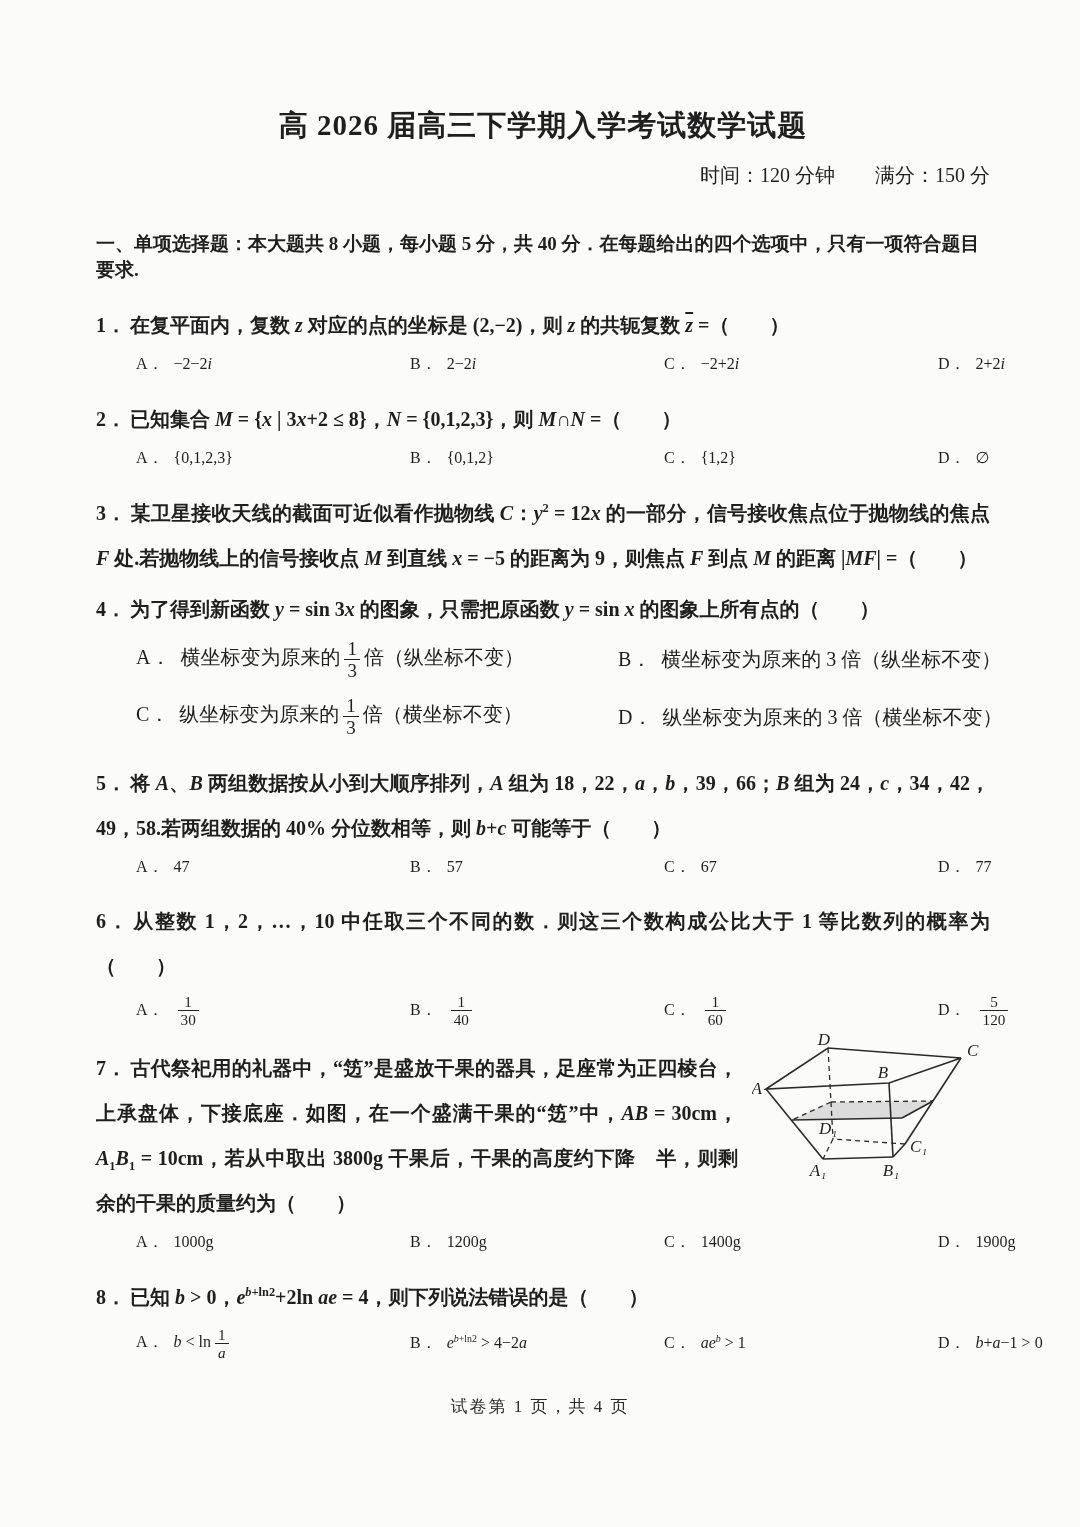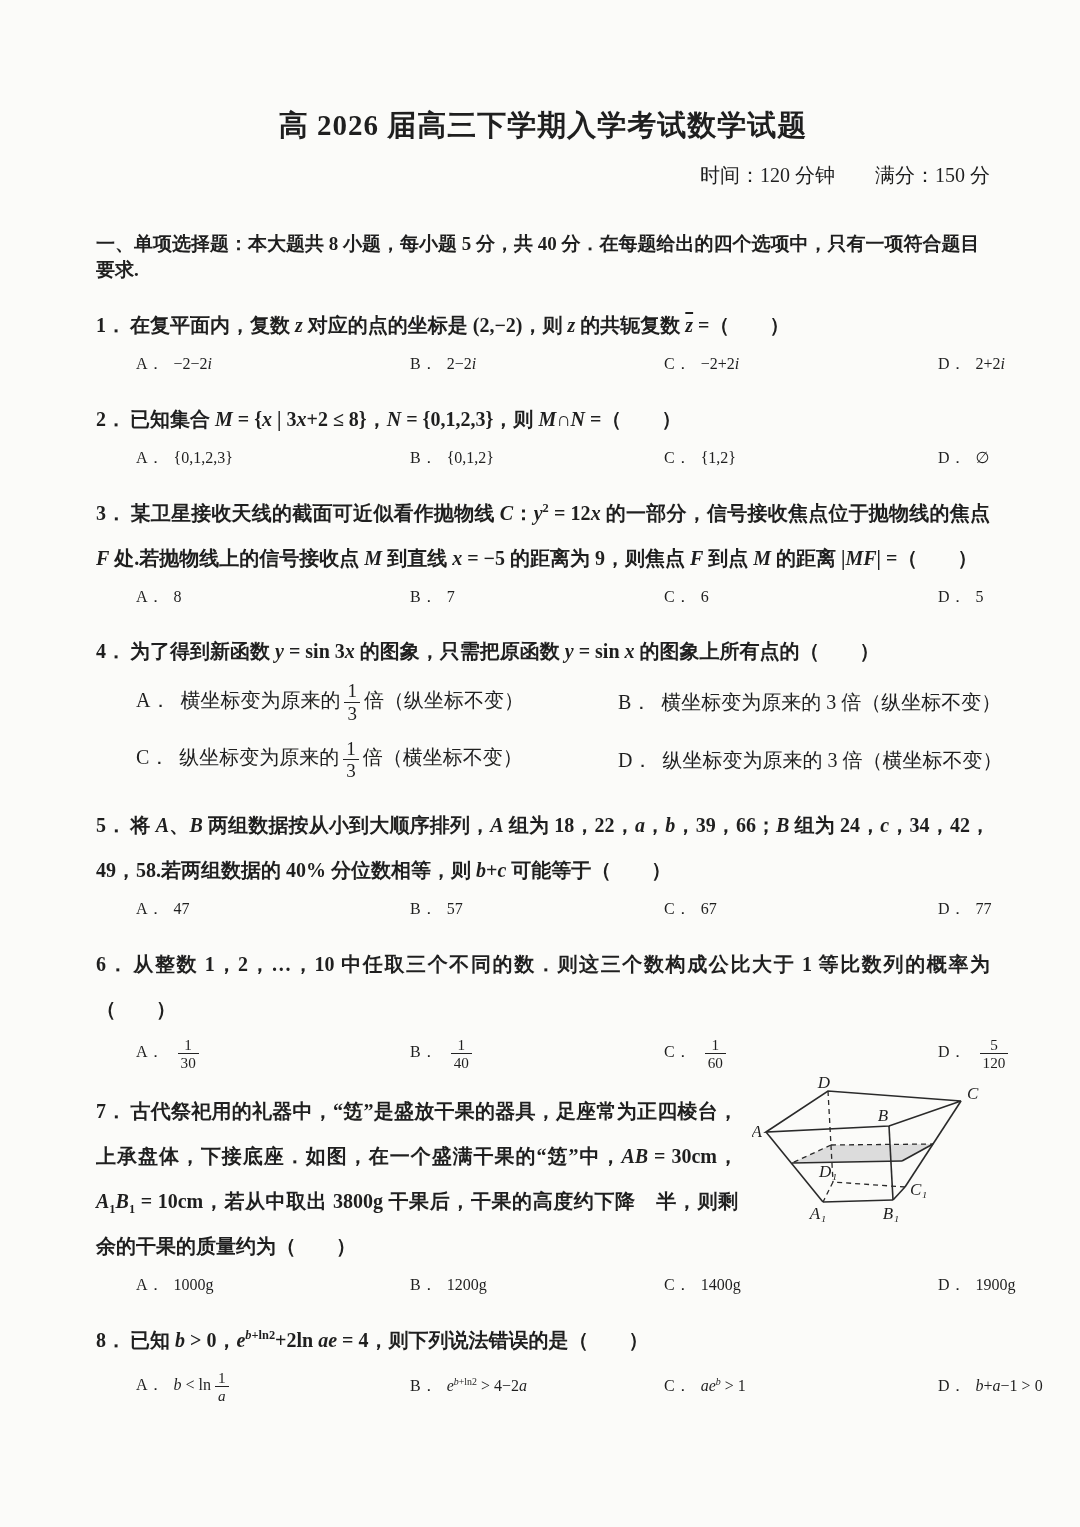--- a/index.html
+++ b/index.html
@@ -88,26 +88,20 @@
       <div class="opts">
         <span class="opt"><span class="ol">A．</span><span>{0,1,2,3}</span></span>
         <span class="opt"><span class="ol">B．</span><span>{0,1,2}</span></span>
         <span class="opt"><span class="ol">C．</span><span>{1,2}</span></span>
         <span class="opt"><span class="ol">D．</span><span>∅</span></span>
       </div>
     </div>
 
     <div class="q">
       <p class="stem"><span class="qno">3．</span><span>某卫星接收天线的截面可近似看作抛物线 <i>C</i>：<i>y</i><sup>2</sup> = 12<i>x</i> 的一部分，信号接收焦点位于抛物线的焦点 <i>F</i> 处.若抛物线上的信号接收点 <i>M</i> 到直线 <i>x</i> = −5 的距离为 9，则焦点 <i>F</i> 到点 <i>M</i> 的距离 |<i>MF</i>| =（　　）</span></p>
-      <div class="opts">
-        <span class="opt"><span class="ol">A．</span><span>8</span></span>
-        <span class="opt"><span class="ol">B．</span><span>7</span></span>
-        <span class="opt"><span class="ol">C．</span><span>6</span></span>
-        <span class="opt"><span class="ol">D．</span><span>5</span></span>
-      </div>
     </div>
 
     <div class="q">
       <p class="stem"><span class="qno">4．</span><span>为了得到新函数 <i>y</i> = sin 3<i>x</i> 的图象，只需把原函数 <i>y</i> = sin <i>x</i> 的图象上所有点的（　　）</span></p>
       <div class="opts2">
         <span class="opt"><span class="ol">A．</span><span>横坐标变为原来的<span class="frac">
                 <span class="fn">1</span>
                 <span class="fd">3</span>
               </span>倍（纵坐标不变）</span></span>
         <span class="opt"><span class="ol">B．</span><span>横坐标变为原来的 3 倍（纵坐标不变）</span></span>
@@ -203,13 +197,14 @@
                 <span class="fd"><i>a</i></span>
               </span></span></span>
         <span class="opt"><span class="ol">B．</span><span><i>e</i><sup><i>b</i>+ln2</sup> &gt; 4−2<i>a</i></span></span>
         <span class="opt"><span class="ol">C．</span><span><i>ae</i><sup><i>b</i></sup> &gt; 1</span></span>
         <span class="opt"><span class="ol">D．</span><span><i>b</i>+<i>a</i>−1 &gt; 0</span></span>
       </div>
     </div>
 
   </div>
 
+  <p class="footer">试卷第 1 页，共 4 页</p>
 </div>
 
 </body></html>

